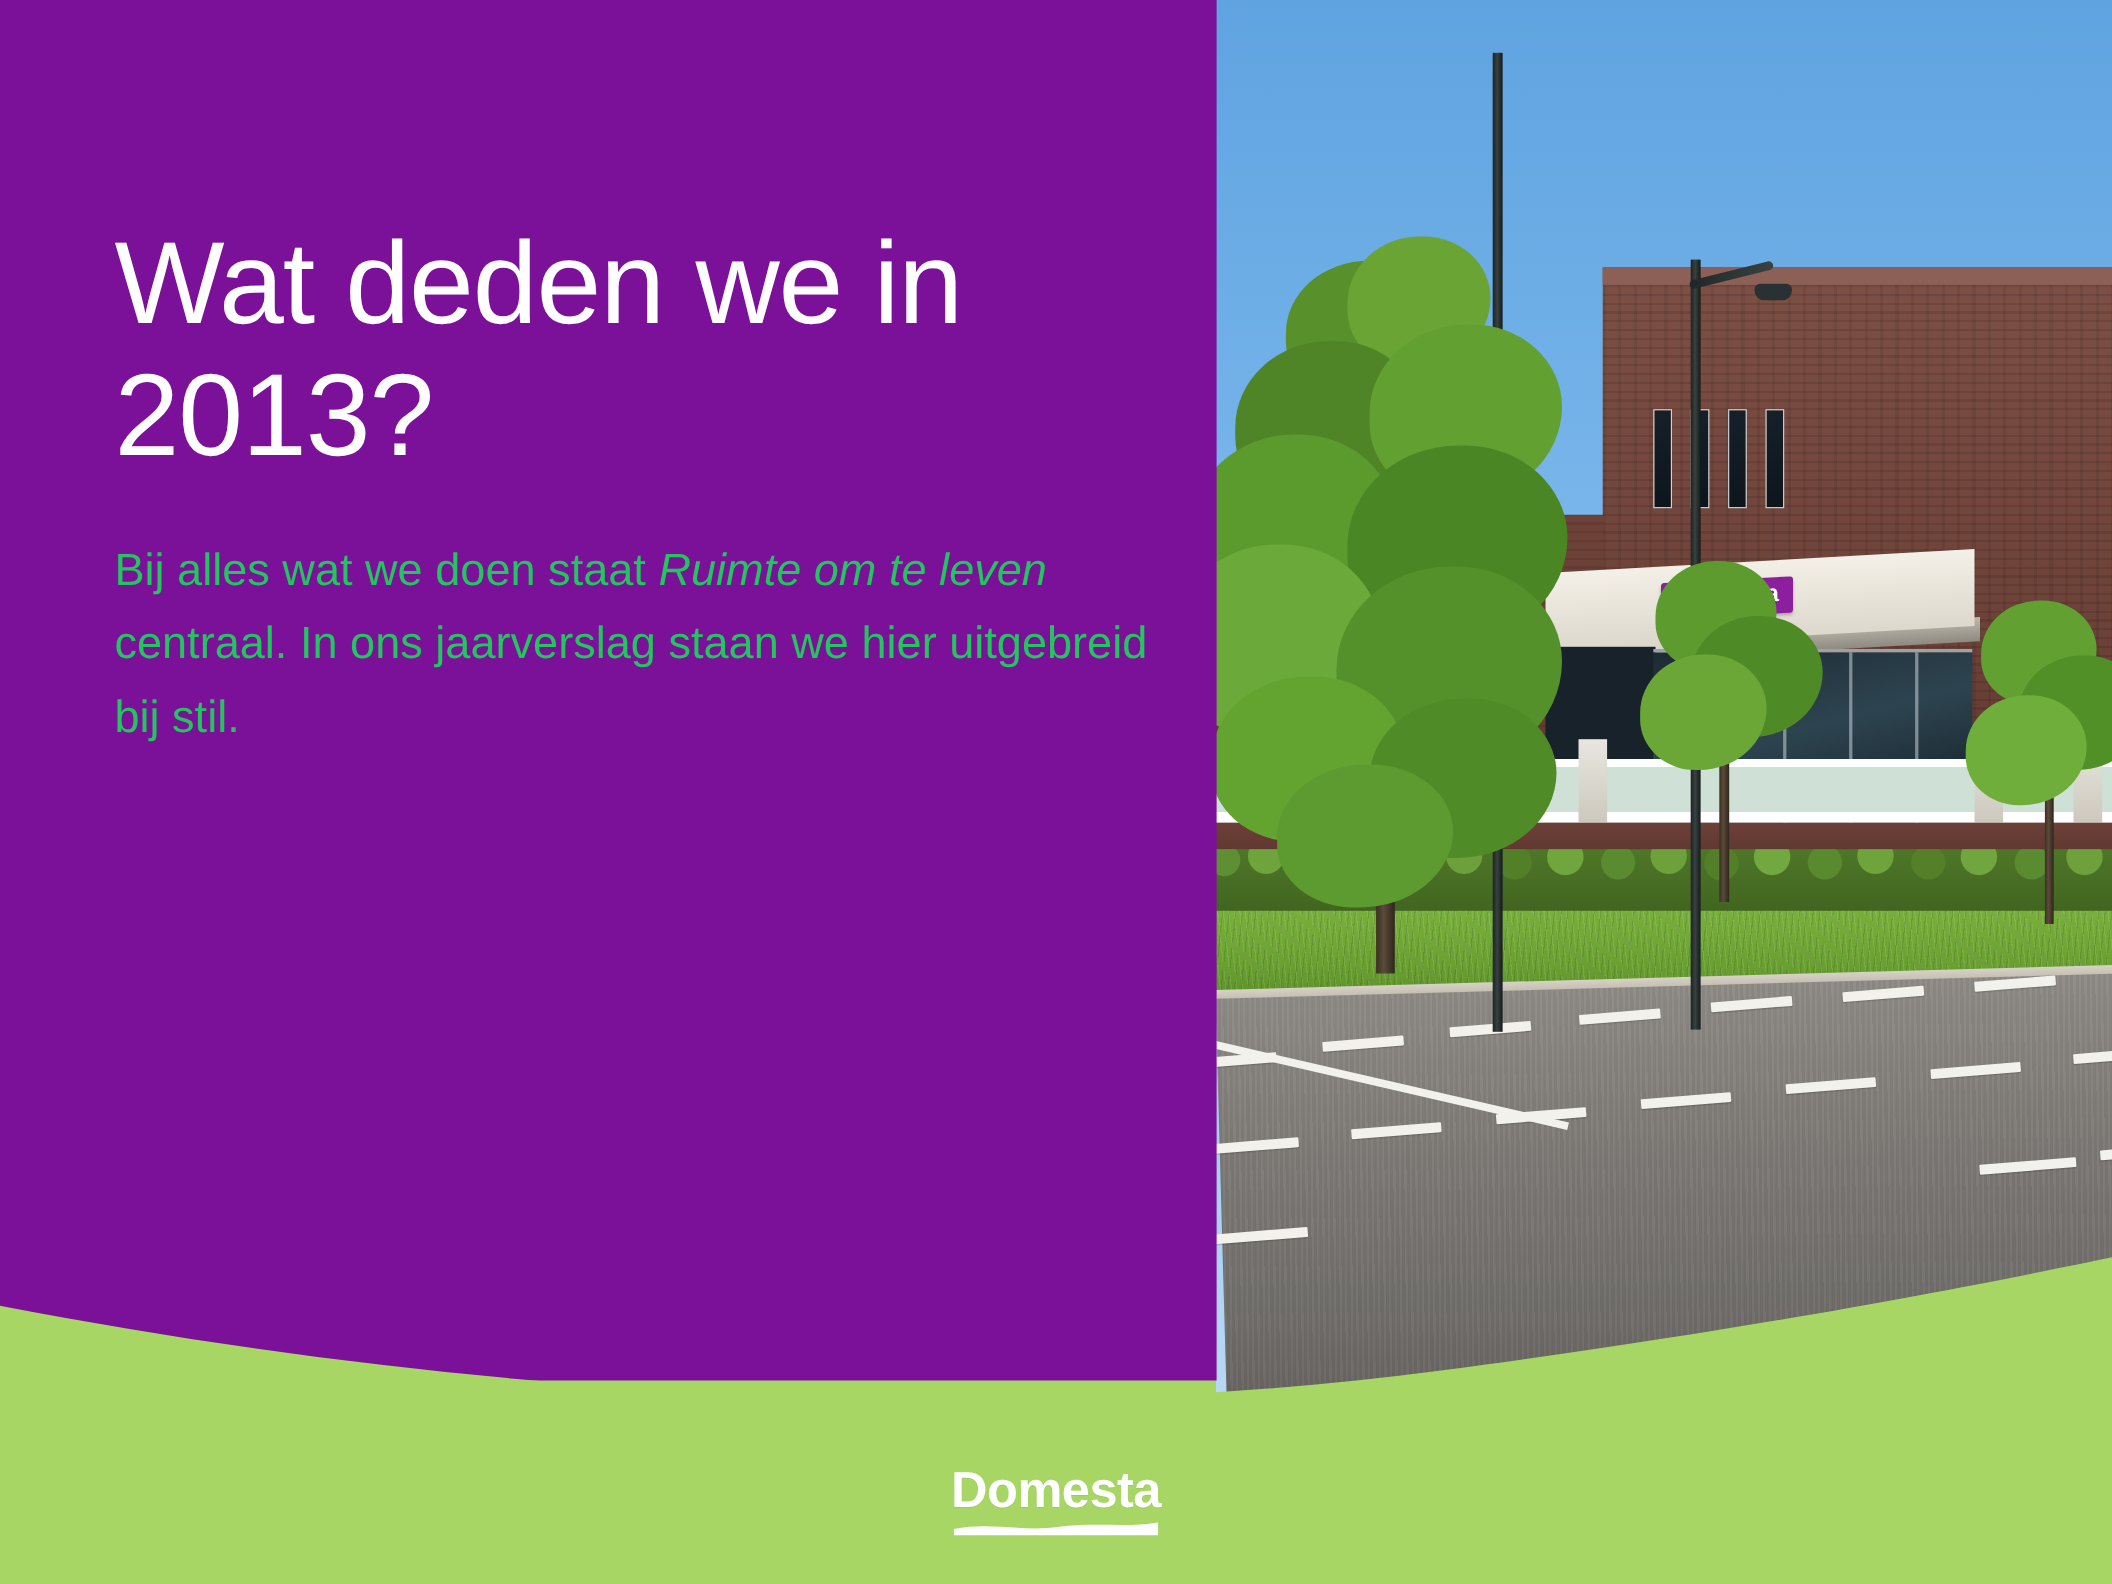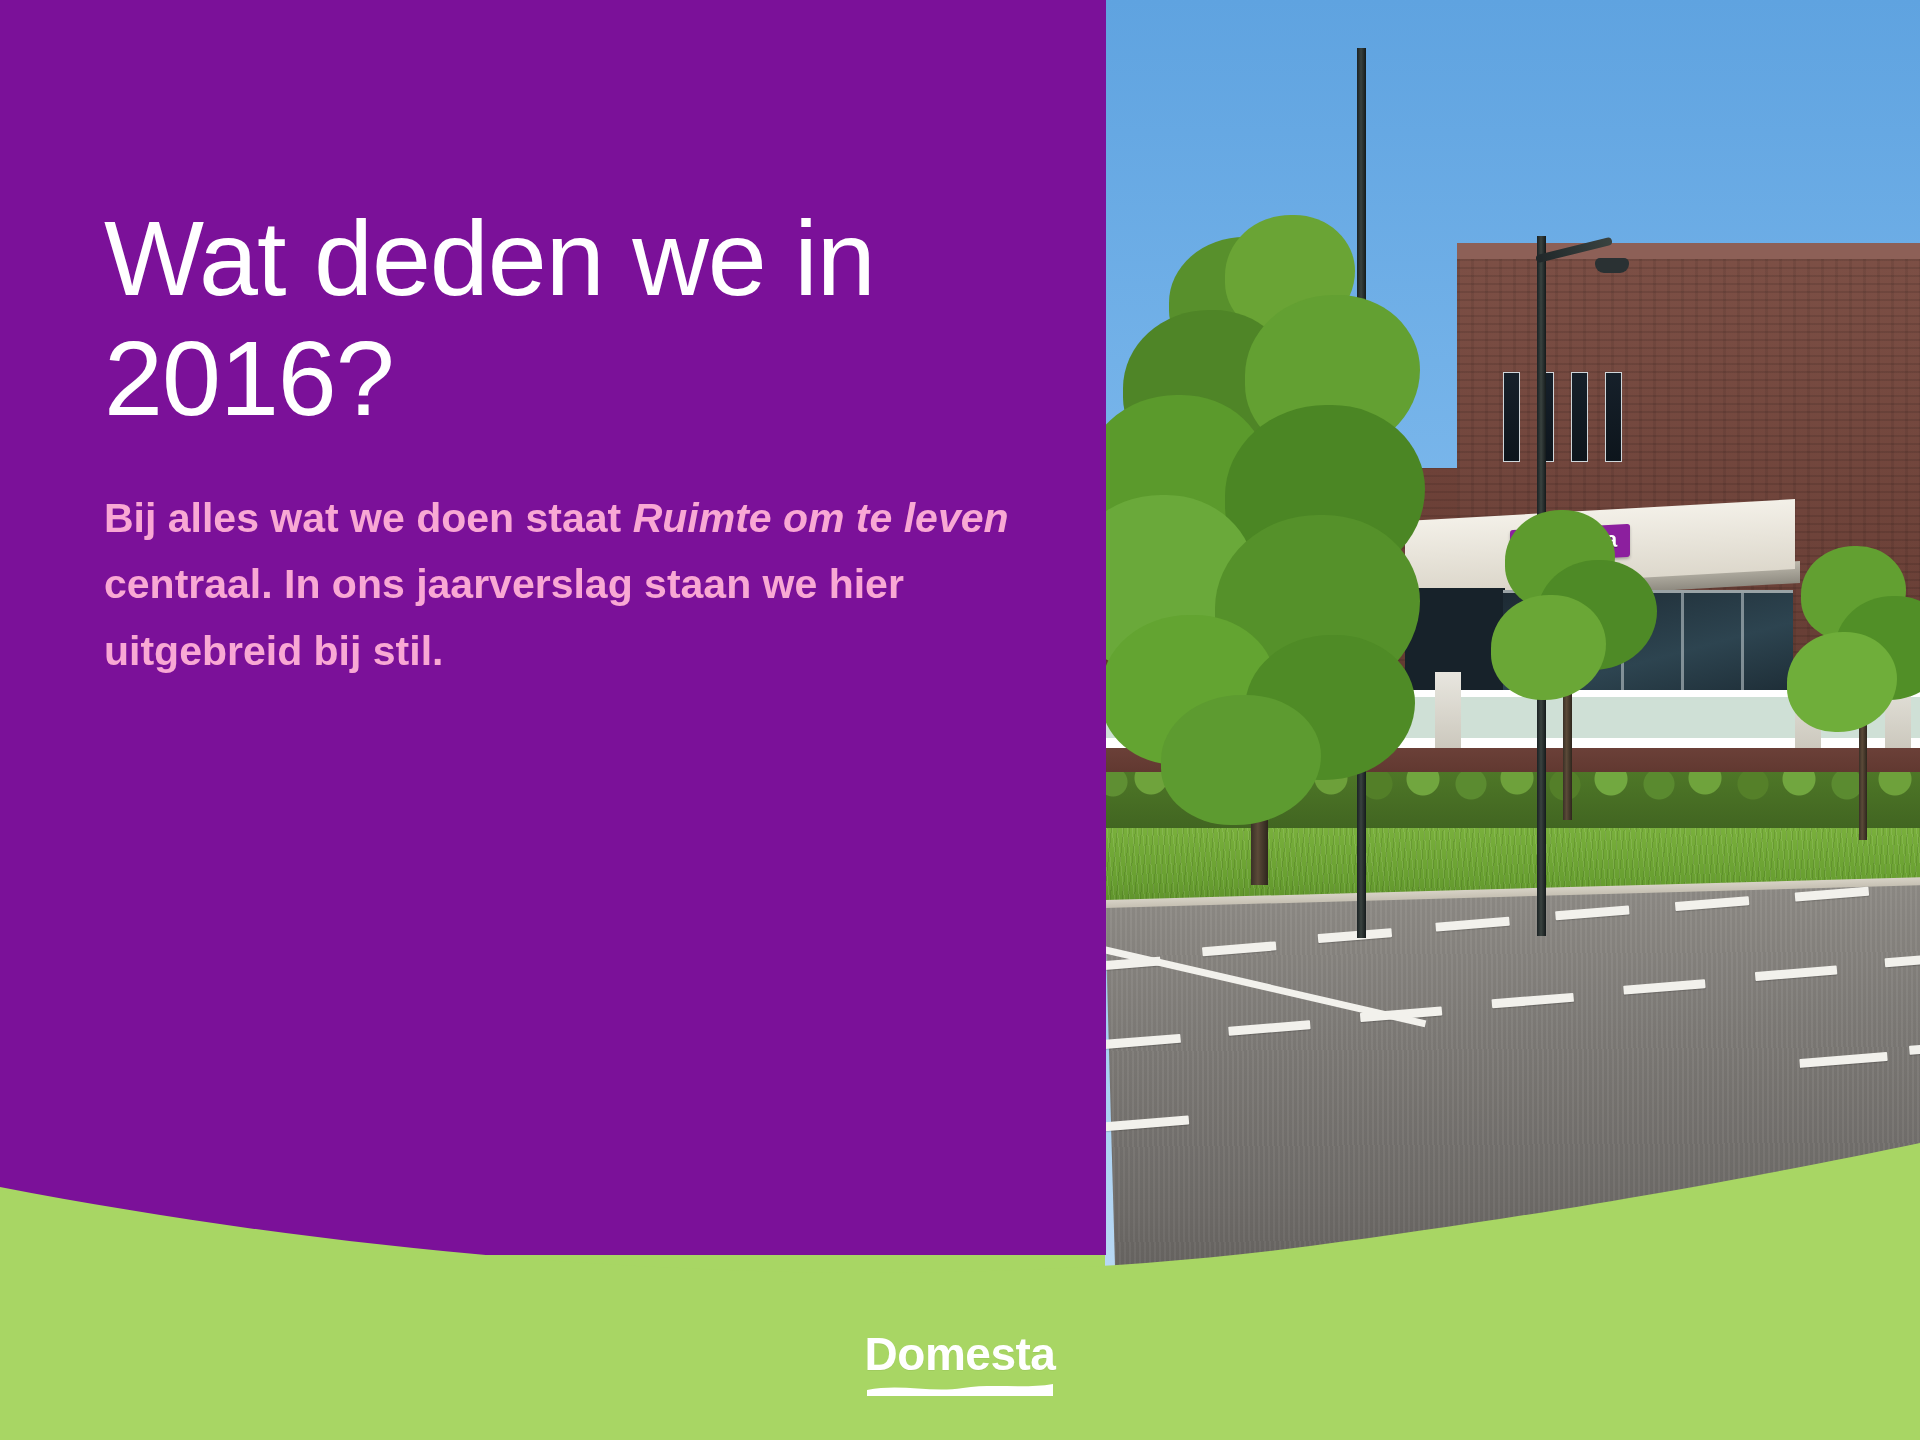--- a/index.html
+++ b/index.html
@@ -193,24 +193,24 @@
     position:absolute;left:104px;top:128px;width:950px;
     color:#ffffff;
     font-size:106px;
     line-height:1.13;
     font-weight:400;
     letter-spacing:-1px;
     white-space:pre-line;
   }
   .body-text{
     position:absolute;left:104px;top:485px;width:960px;
-    color:#f9a8d4;
+    color:#22c55e;
     font-size:41px;
     line-height:1.62;
-    font-weight:700;
+    font-weight:400;
   }
   .body-text p{margin:0;}
   .body-text .gap{height:52px;}
   .body-text em{font-style:italic;}
 
   
   .green-wave{
     position:absolute;left:0;bottom:0;width:1920px;height:300px;
   }
   .green-wave svg{display:block;width:100%;height:100%;}
@@ -328,21 +328,21 @@
     </div>
     <div class="tree-big" style="left:680px;top:540px;width:170px;height:300px;">
       <div class="trunk" style="left:74px;top:110px;width:8px;height:190px;"></div>
       <div class="leaf" style="left:16px;top:6px;width:105px;height:95px;background:#62a031;"></div>
       <div class="leaf" style="left:50px;top:56px;width:115px;height:104px;background:#518f27;"></div>
       <div class="leaf" style="left:2px;top:92px;width:110px;height:100px;background:#6fae3a;"></div>
     </div>
   </div>
 
   <div class="panel">
-    <h1 class="headline">Wat deden we in 2016?</h1>
+    <h1 class="headline">Wat deden we in 2013?</h1>
 
     <div class="body-text">
       <p><span>Bij alles wat we doen staat </span><em>Ruimte om te leven</em><span> centraal. In ons jaarverslag staan we hier uitgebreid bij stil.</span></p>
       <div class="gap"></div>
     </div>
   </div>
 
   <div class="green-wave">
     <svg viewBox="0 0 1920 300" preserveAspectRatio="none" aria-hidden="true">
       <path d="M0,47 C420,128 900,160 1310,106 C1590,69 1790,30 1920,3 L1920,300 L0,300 Z" fill="#a8d664"></path>

